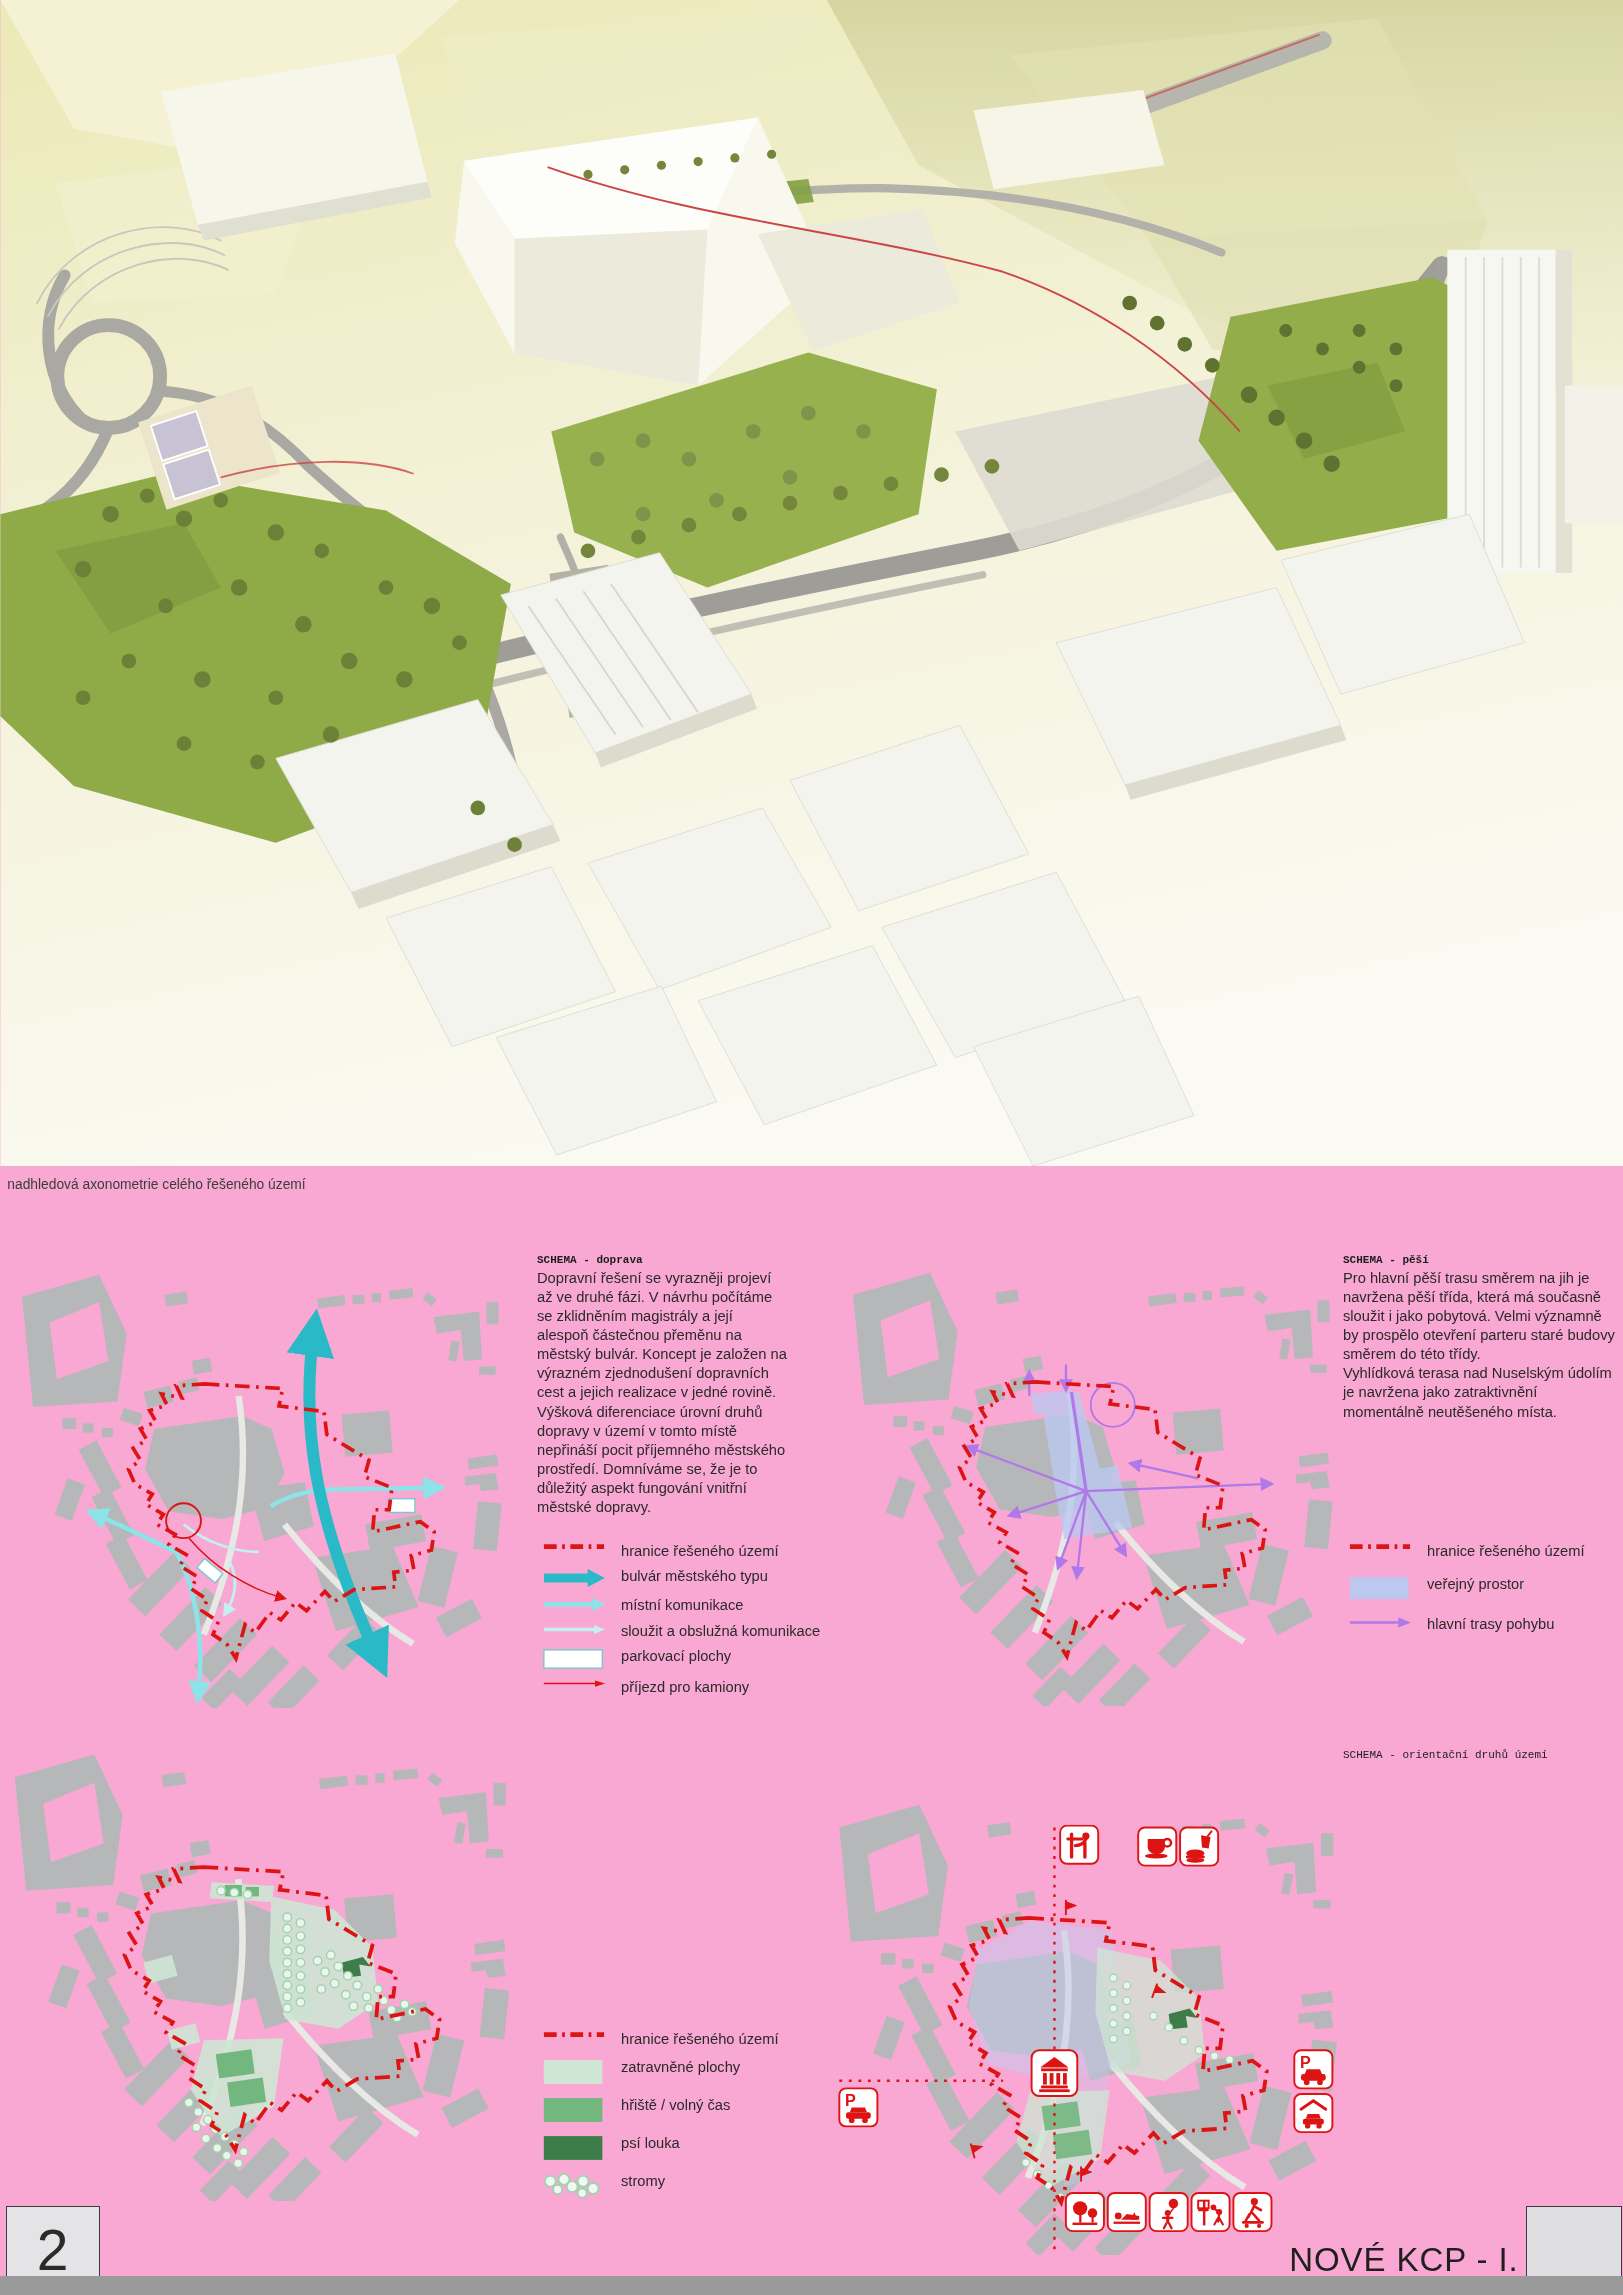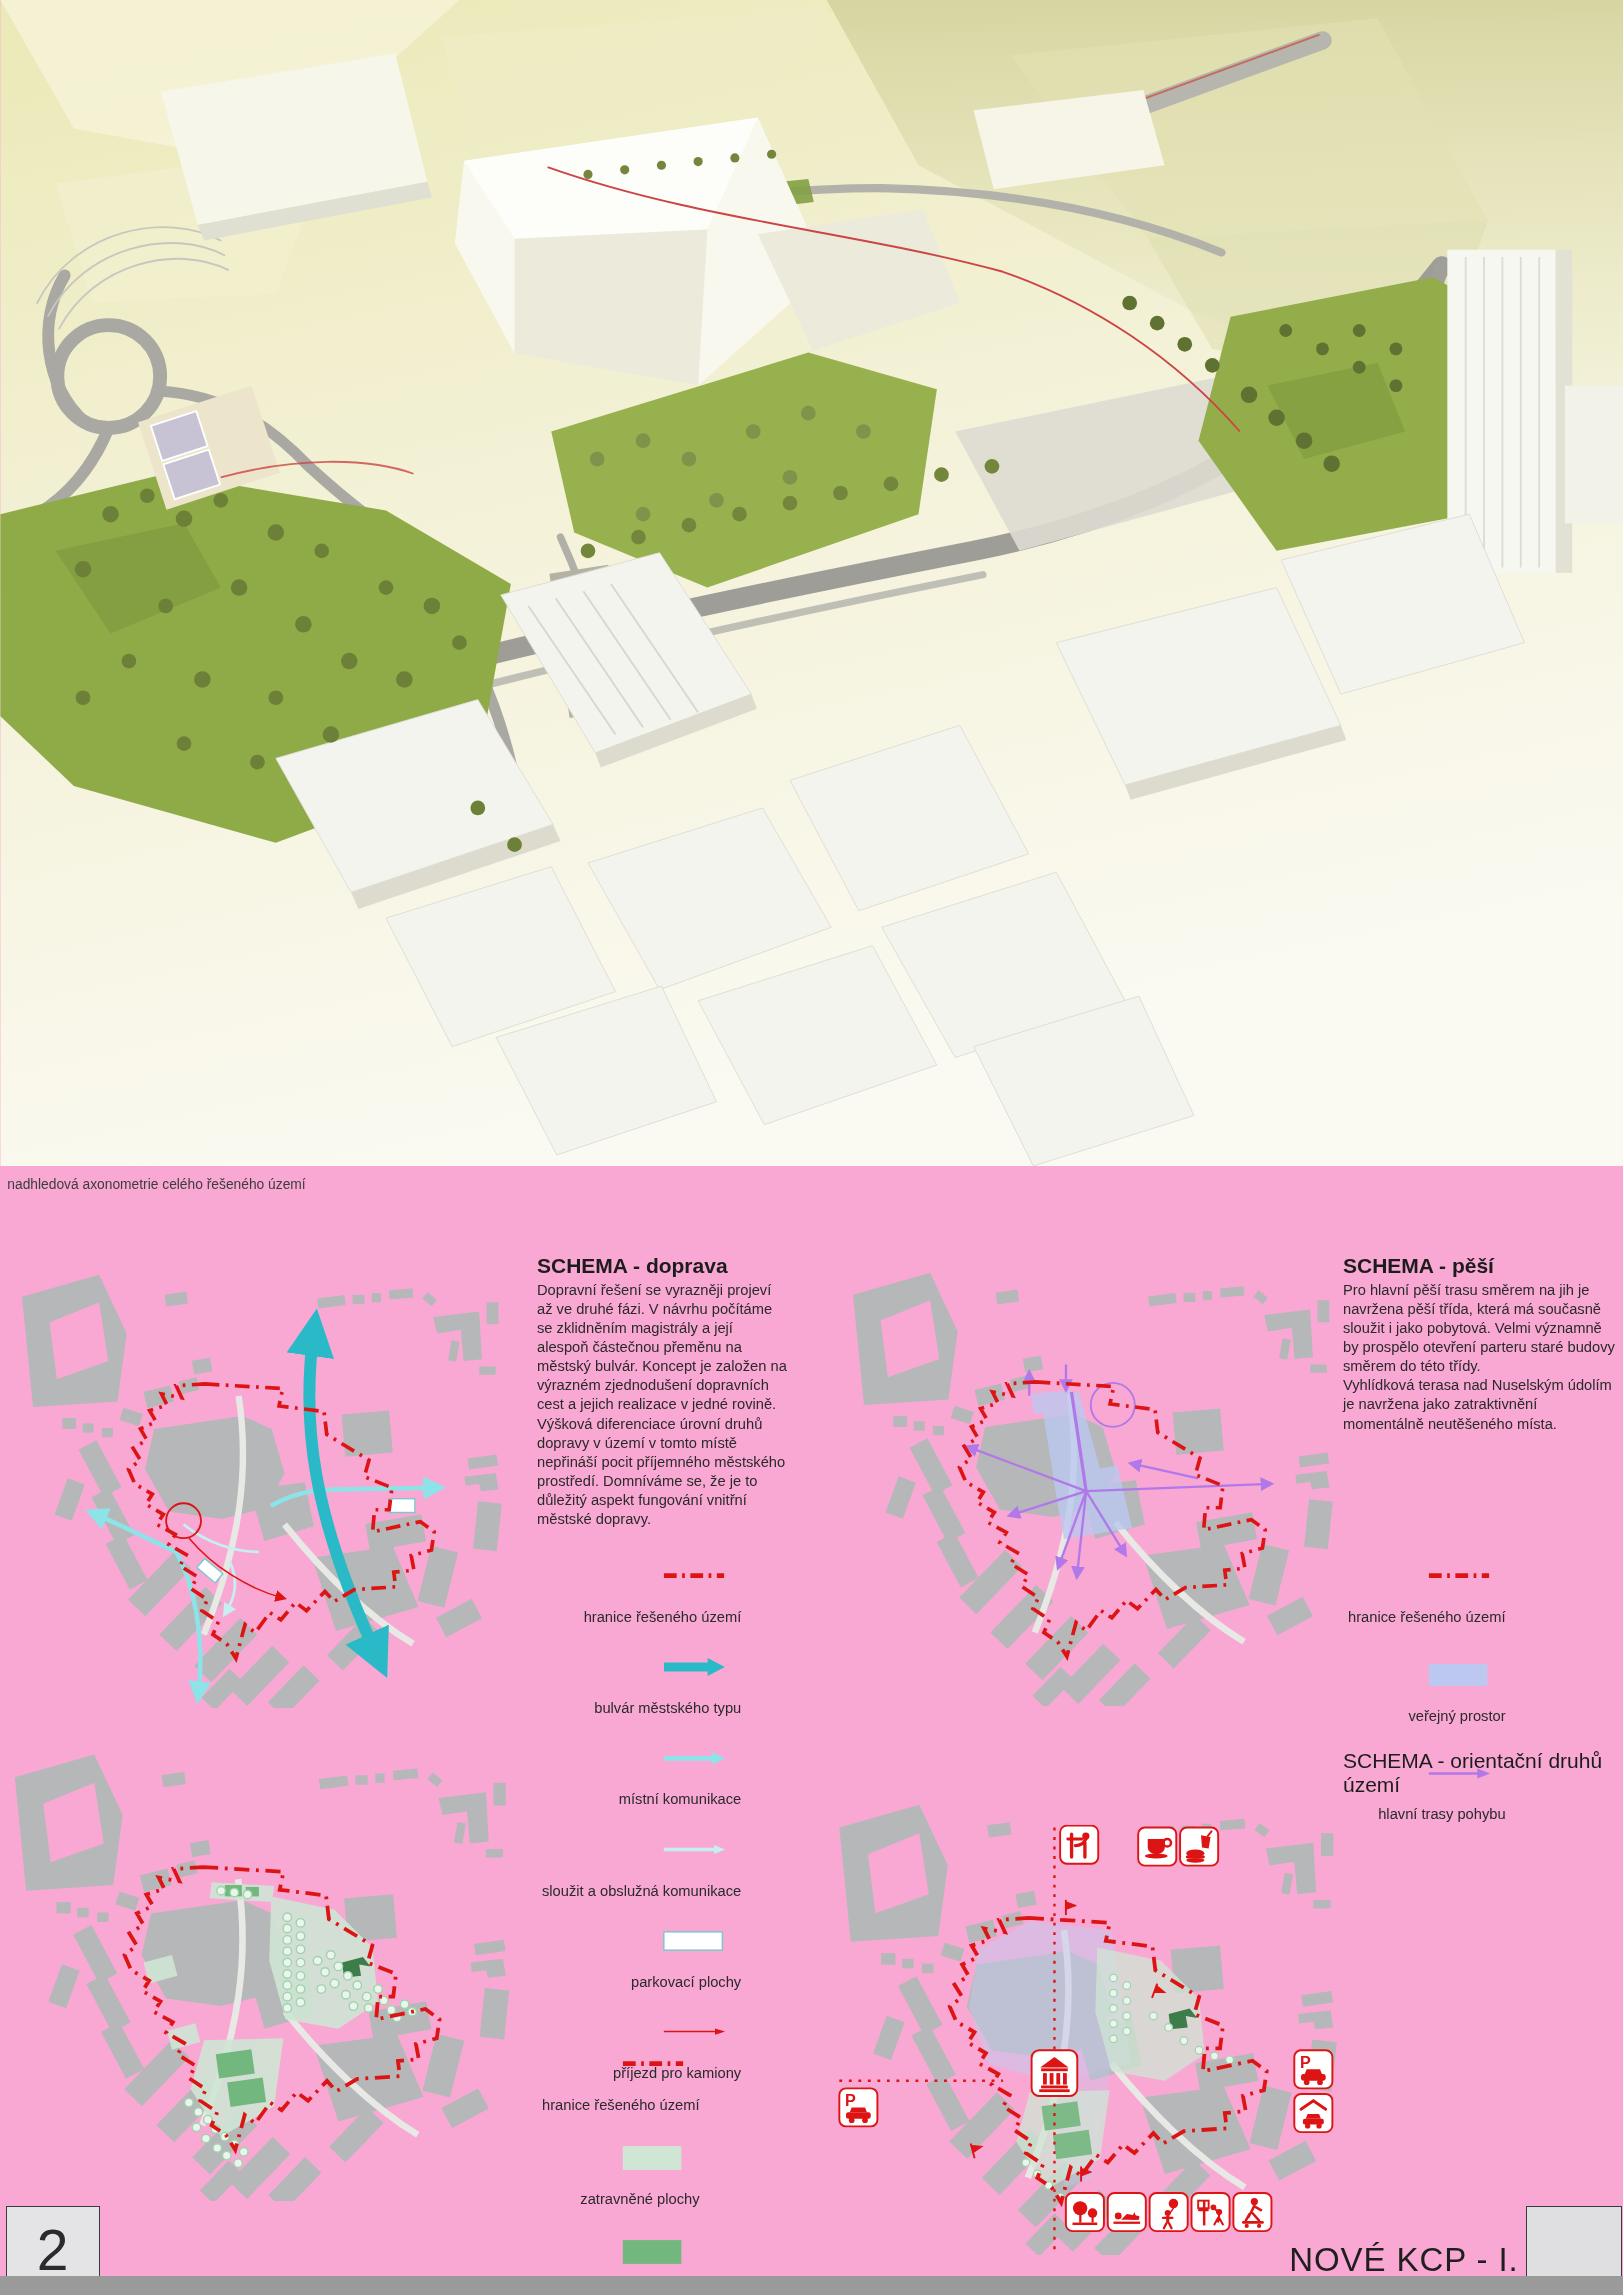--- a/index.html
+++ b/index.html
@@ -3,27 +3,27 @@
 <meta charset="utf-8">
 <style>
   html,body{margin:0;padding:0;background:#9a9a9a;}
   .board{position:relative;width:1624px;height:2276px;background:#f9a8d4;
          font-family:"Liberation Sans",sans-serif;overflow:hidden;margin:0 auto;}
   .abs{position:absolute;}
   
   .render{left:0;top:0;width:1624px;height:1166px;}
   .caption{left:7.3px;top:1177px;font-size:13.8px;color:#3c3c3c;}
   
-  .schem-title{font-weight:bold;font-size:21px;color:#1c1c1c;margin:0 0 2.8px 0;}
+  .schem-title{font-weight:bold;font-size:11px;color:#1c1c1c;margin:0 0 2.8px 0;font-family:Liberation Mono, monospace;}
   .schem-title.regular{font-weight:normal;}
   .schem-body{font-size:14.7px;line-height:1.3;color:#2a2a2a;margin:0;}
   .schem-body p{margin:0;}
   
   .legend{display:flex;flex-direction:column;}
-  .leg-row{display:flex;align-items:flex-end;flex-direction:column;}
+  .leg-row{display:flex;align-items:flex-start;}
   .leg-sw{width:66px;flex:0 0 66px;margin-right:13px;display:flex;align-items:center;}
   .leg-label{font-size:14.7px;color:#2a2a2a;white-space:nowrap;}
   .gap10 .leg-row{margin-bottom:9.2px;}
   .gap18 .leg-row{margin-bottom:16.5px;}
   .gap13 .leg-row{margin-bottom:12px;}
   
   .page-box{left:5.5px;top:2206px;width:92px;height:86px;background:#e4e4e6;
             border:1.8px solid #3a3a3a;display:flex;align-items:center;justify-content:center;}
   .page-num{font-size:57px;color:#2b2b2b;}
   .corner-box{left:1526px;top:2206px;width:94px;height:86px;background:#dfdfe2;border:1.8px solid #3a3a3a;}

